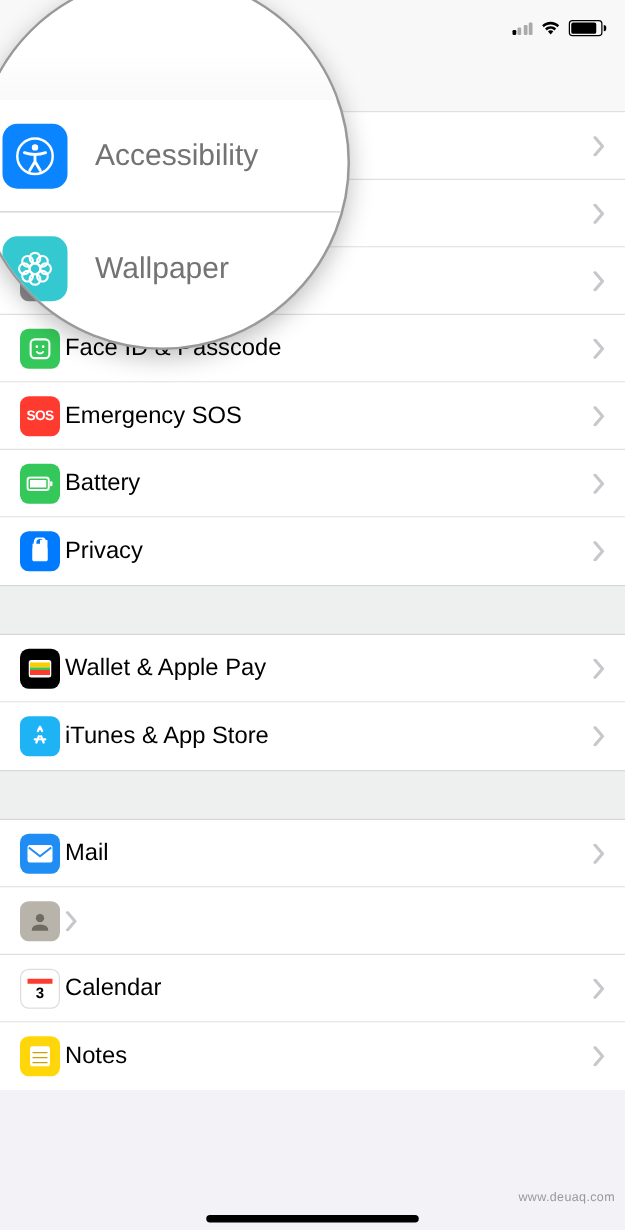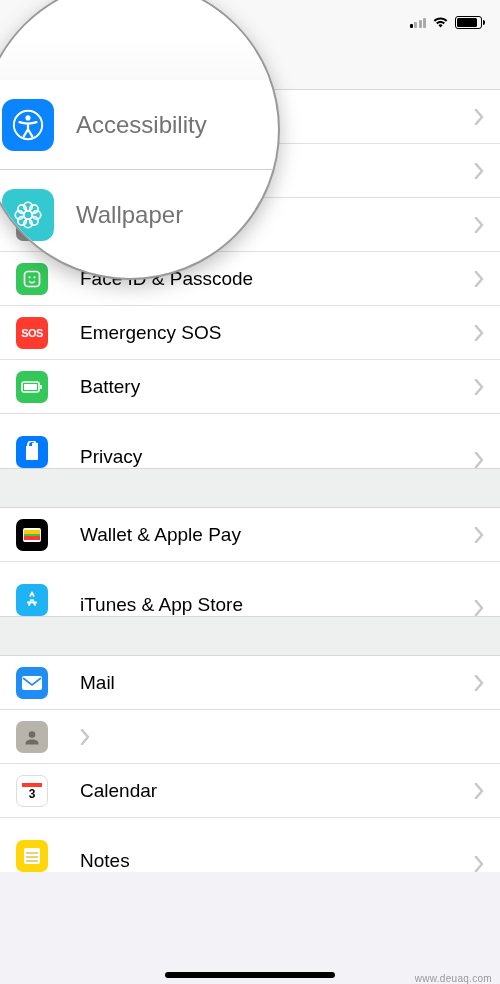--- a/index.html
+++ b/index.html
@@ -30,42 +30,42 @@
     .battery{width:27px;height:13px;border:1.5px solid #000;border-radius:3px;position:relative;}
     .battery::after{content:"";position:absolute;right:-4px;top:3px;width:2.5px;height:5px;background:#000;border-radius:0 2px 2px 0;}
     .battery-fill{position:absolute;left:1px;top:1px;bottom:1px;width:80%;background:#000;border-radius:1.5px;}
 
     .settings-list{background:#fff;}
     .section-gap{height:40px;background:#eef0f0;border-top:1px solid #d7d7d9;border-bottom:1px solid #d7d7d9;}
     .row{
       display:flex;align-items:center;height:54px;padding:0 16px;
       border-bottom:1px solid #e0e0e2;background:#fff;cursor:pointer;
     }
-    .row:last-child{border-bottom:none;align-items:flex-end;}
-    .row .icon{width:32px;height:32px;border-radius:7px;margin-right:32px;flex-shrink:0;display:flex;align-items:center;justify-content:center;}
+    .row:last-child{border-bottom:none;}
+    .row .icon{width:32px;height:32px;border-radius:7px;margin-right:4px;flex-shrink:0;display:flex;align-items:center;justify-content:center;}
     .row .label{flex:1;font-size:19px;color:#000;}
     .row .chevron{color:#c7c7cc;}
     .chevron svg{width:10px;height:16px;display:block;}
 
     .magnifier{
       position:absolute;top:-20px;left:-20px;width:300px;height:300px;
       border-radius:50%;border:2px solid #999;background:#fff;
       box-shadow:0 6px 20px rgba(0,0,0,0.25);overflow:hidden;z-index:10;
     }
     .mag-content{position:absolute;top:98px;left:0;width:100%;}
     .mag-row{
       display:flex;align-items:center;height:90px;padding-left:20px;
       border-bottom:1px solid #d0d0d0;
     }
     .mag-row .m-icon{width:52px;height:52px;border-radius:12px;margin-right:22px;display:flex;align-items:center;justify-content:center;flex-shrink:0;}
     .mag-row .m-label{font-size:24px;color:#737373;}
     .mag-top{height:98px;background:linear-gradient(#fff 60%,#f9f9f9);}
     
     .home-indicator{position:absolute;bottom:6px;left:50%;transform:translateX(-50%);width:170px;height:6px;background:#000;border-radius:3px;}
-    .watermark{position:absolute;bottom:0;right:8px;font-size:10px;color:#999;letter-spacing:0.3px;}
+    .watermark{position:absolute;bottom:20px;right:8px;font-size:10px;color:#999;letter-spacing:0.3px;}
     .section-top{height:46px;background:#f8f8f8;border-bottom:1px solid #d7d7d9;}
   </style>
 </head>
 <body>
 
 <div class="status-bar">
   <div class="signal-bars">
     <span></span>
       <span></span>
       <span></span>

